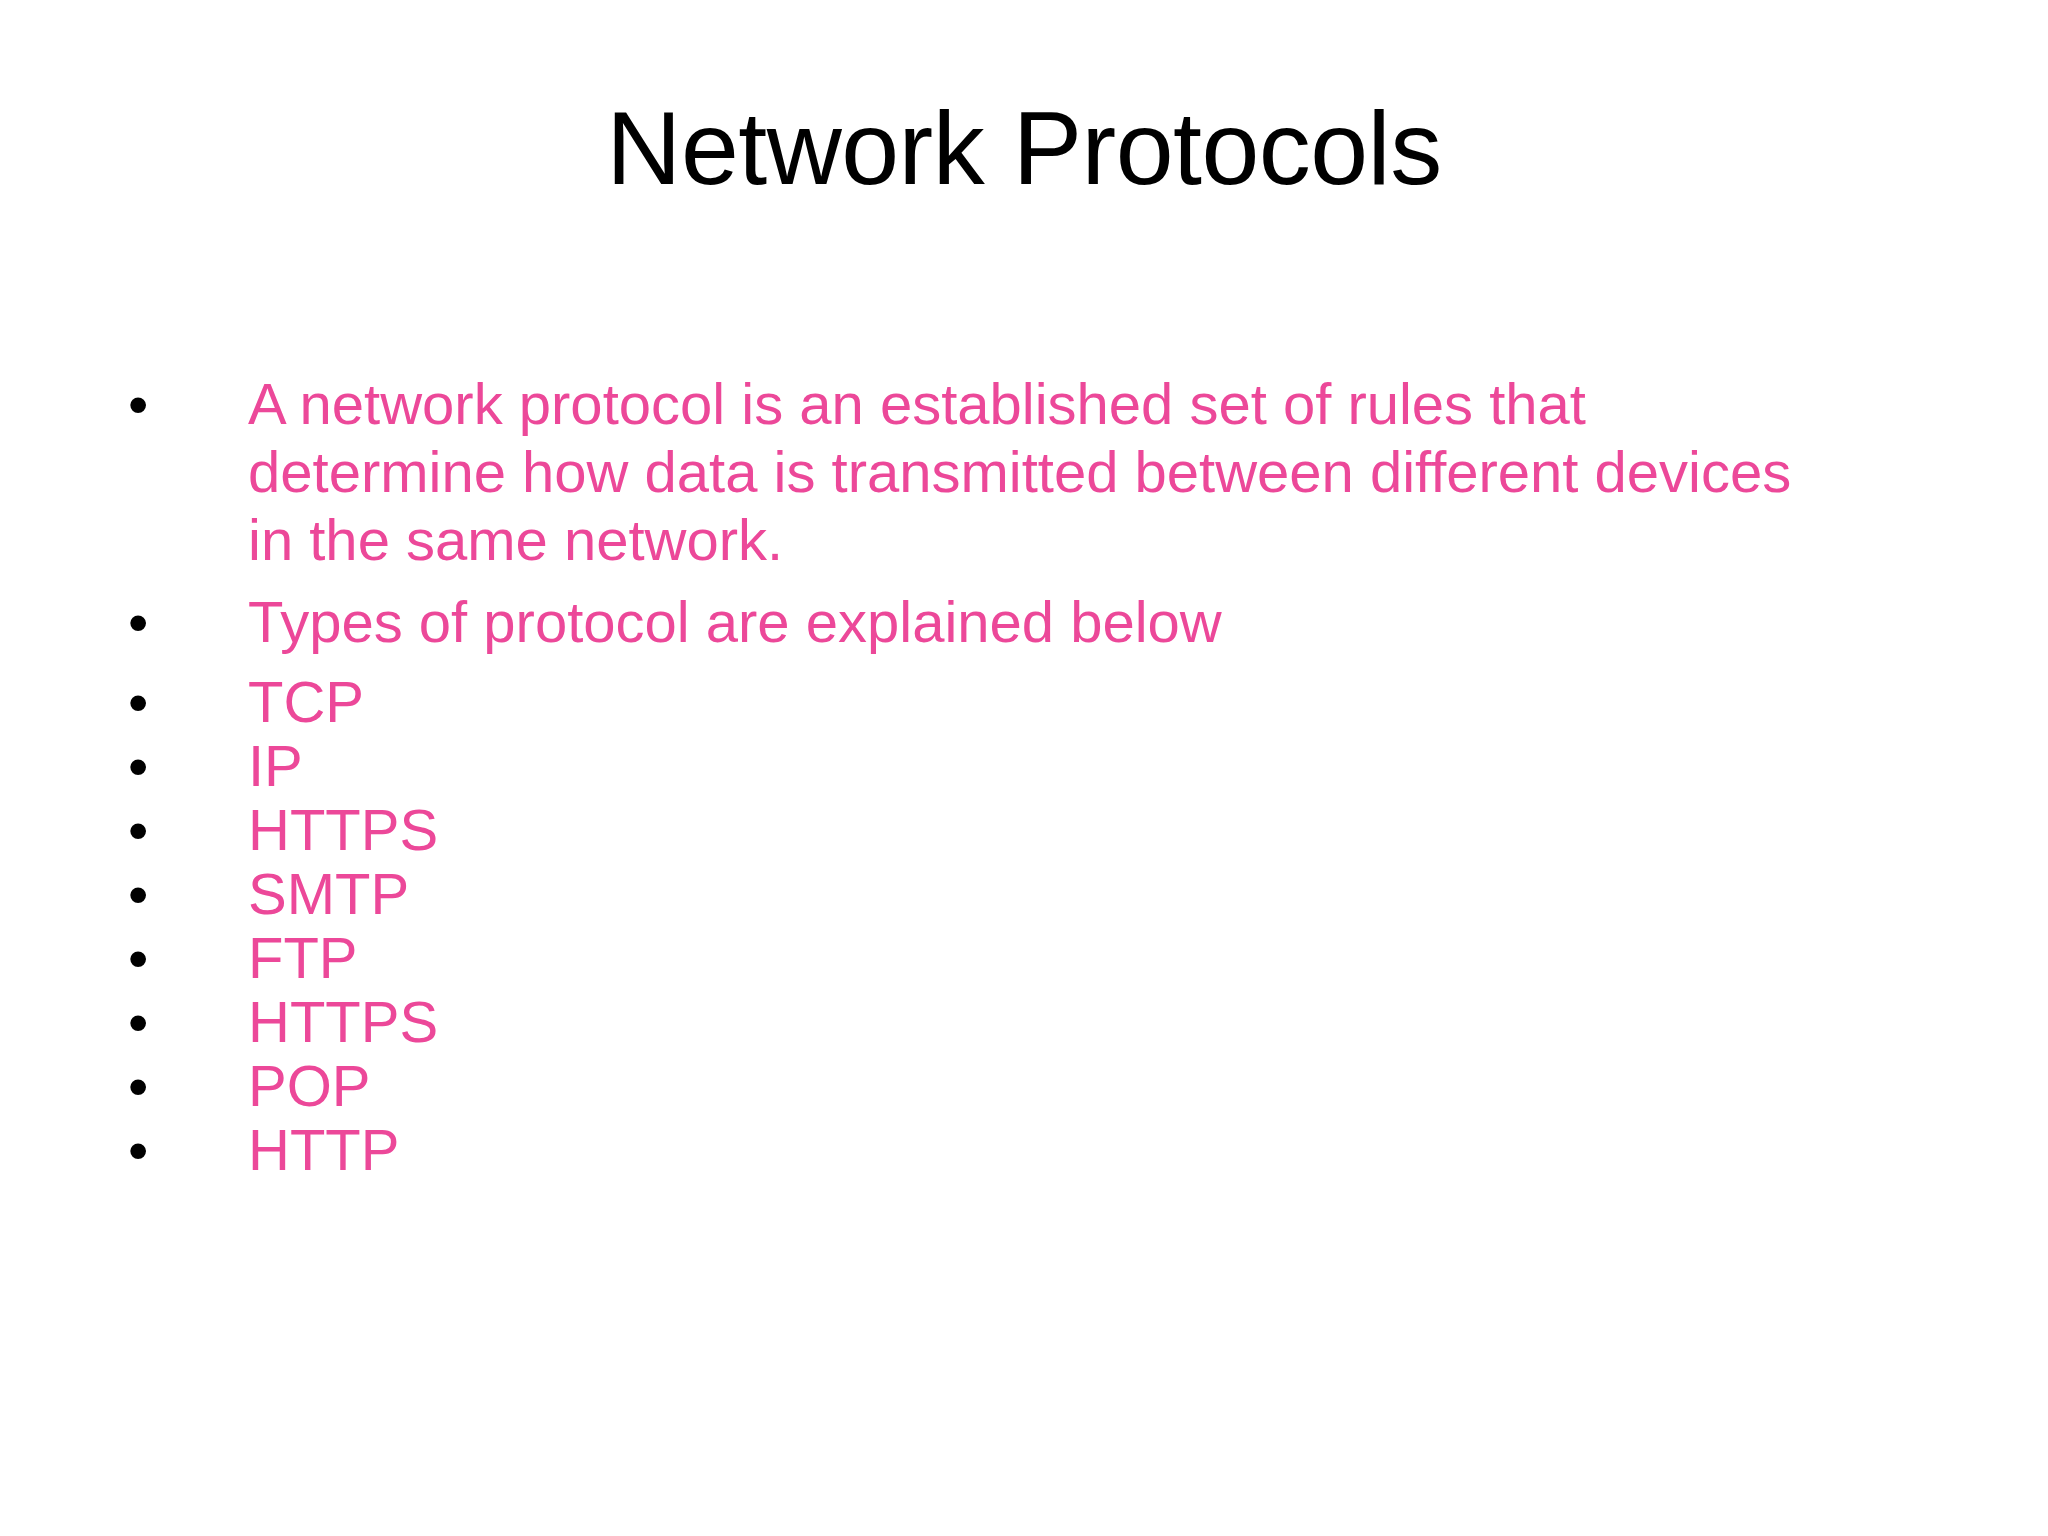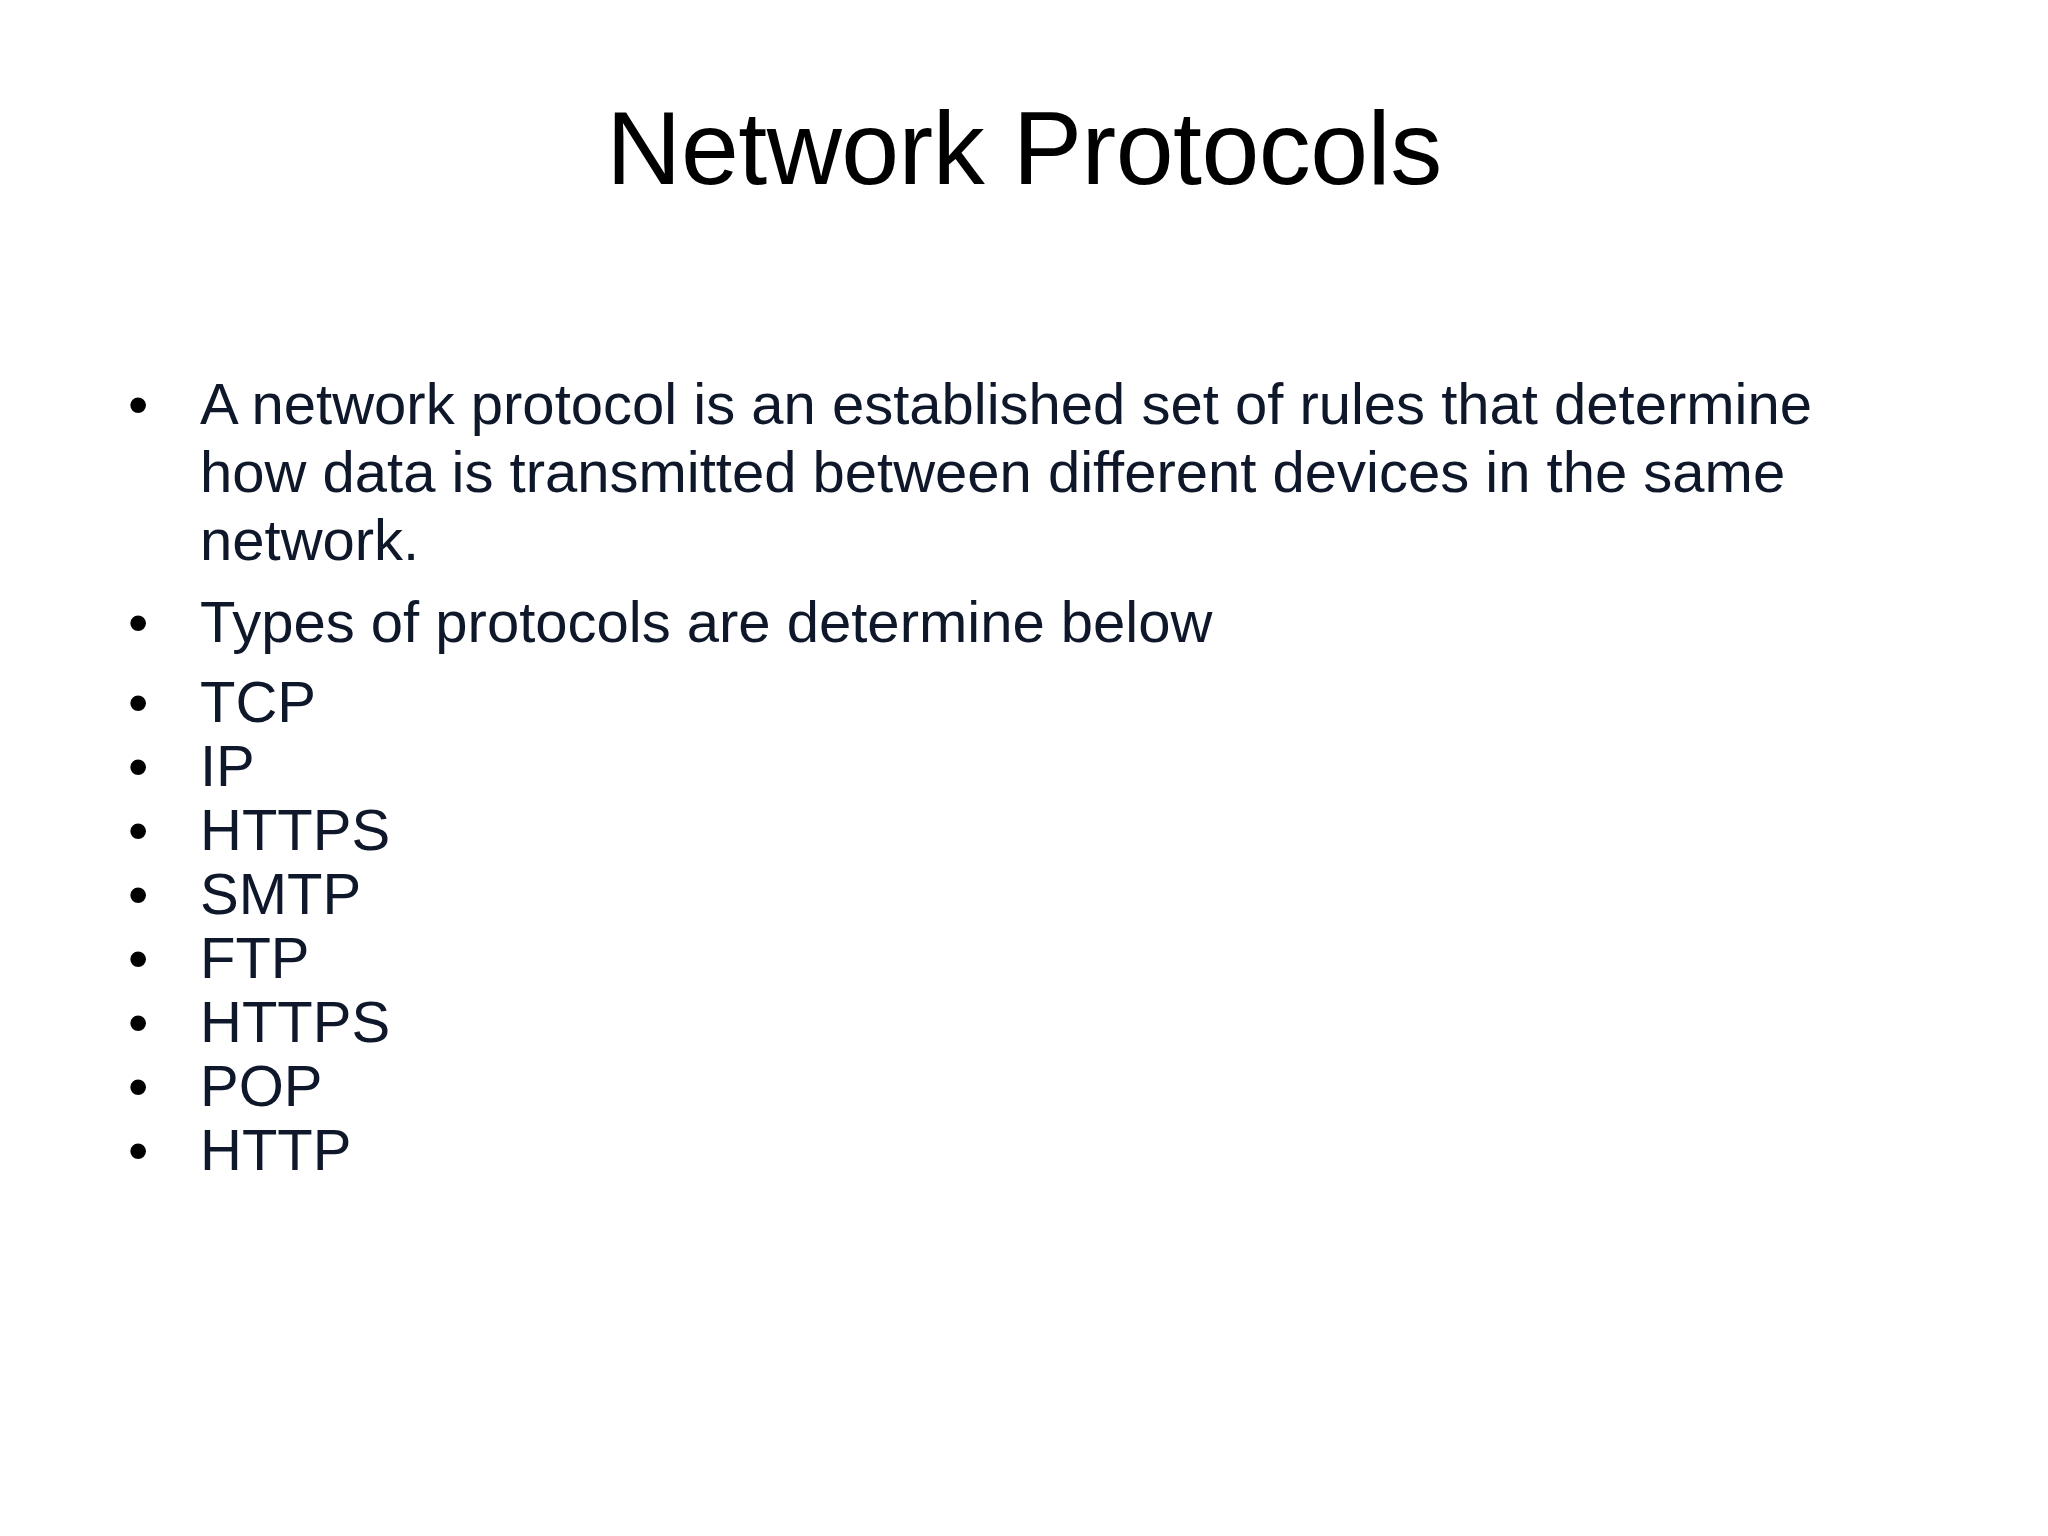--- a/index.html
+++ b/index.html
@@ -58,23 +58,24 @@
     text-align: left;
     padding-left: 8px;
     box-sizing: border-box;
     font-family: "Liberation Sans", sans-serif;
   }
   .bullet-text {
     flex: 1 1 auto;
     font-size: 58px;
     line-height: 68px;
     font-weight: 400;
-    color: #0f172a;
+    color: #ec4899;
     font-family: "Liberation Sans", sans-serif;
     text-align: left;
+    margin-left: 48px;
   }
   .bullet-row.item .bullet-mark,
   .bullet-row.item .bullet-text {
     line-height: 64px;
   }
 </style>
 </head>
 <body>
 
 <div class="slide">
@@ -83,21 +84,21 @@
 
   <div class="body-block">
 
     <div class="bullet-row para">
       <span class="bullet-mark">•</span>
       <span class="bullet-text">A network protocol is an established set of rules that determine how data is transmitted between different devices in the same network.</span>
     </div>
 
     <div class="bullet-row para">
       <span class="bullet-mark">•</span>
-      <span class="bullet-text">Types of protocols are determine below</span>
+      <span class="bullet-text">Types of protocol are explained below</span>
     </div>
 
     <div class="bullet-row item">
       <span class="bullet-mark">•</span>
       <span class="bullet-text">TCP</span>
     </div>
 
     <div class="bullet-row item">
       <span class="bullet-mark">•</span>
       <span class="bullet-text">IP</span>

